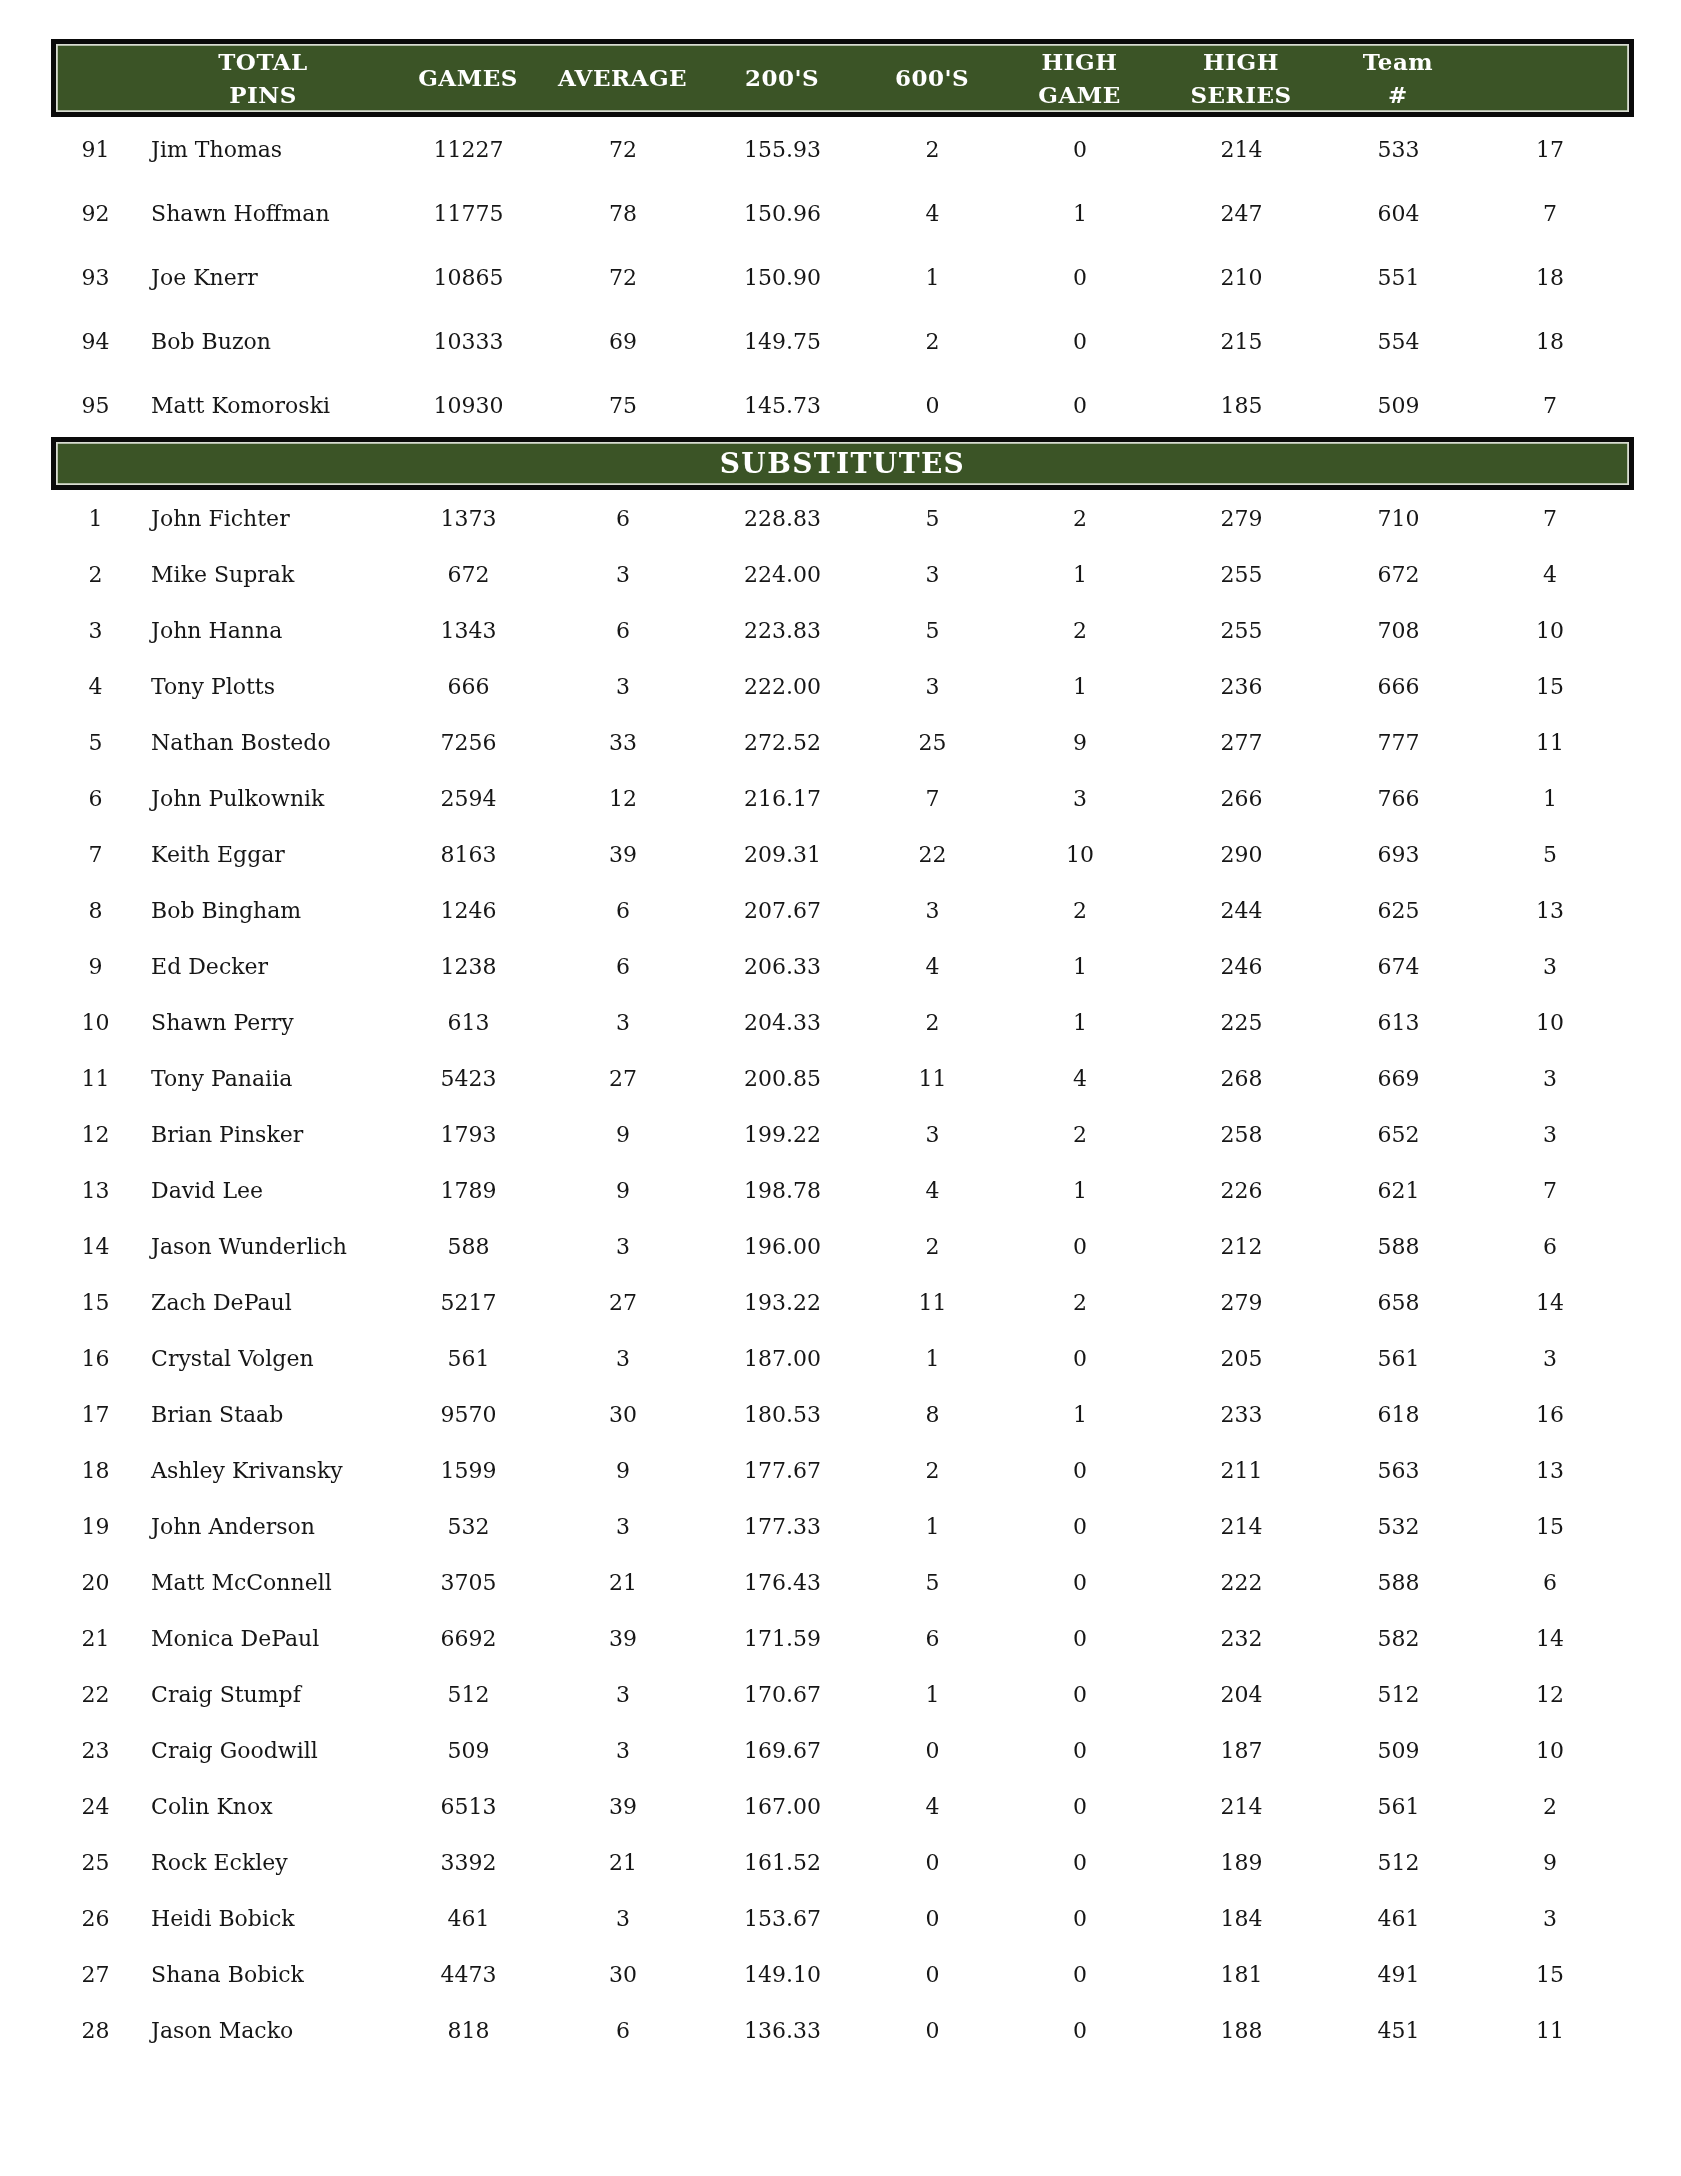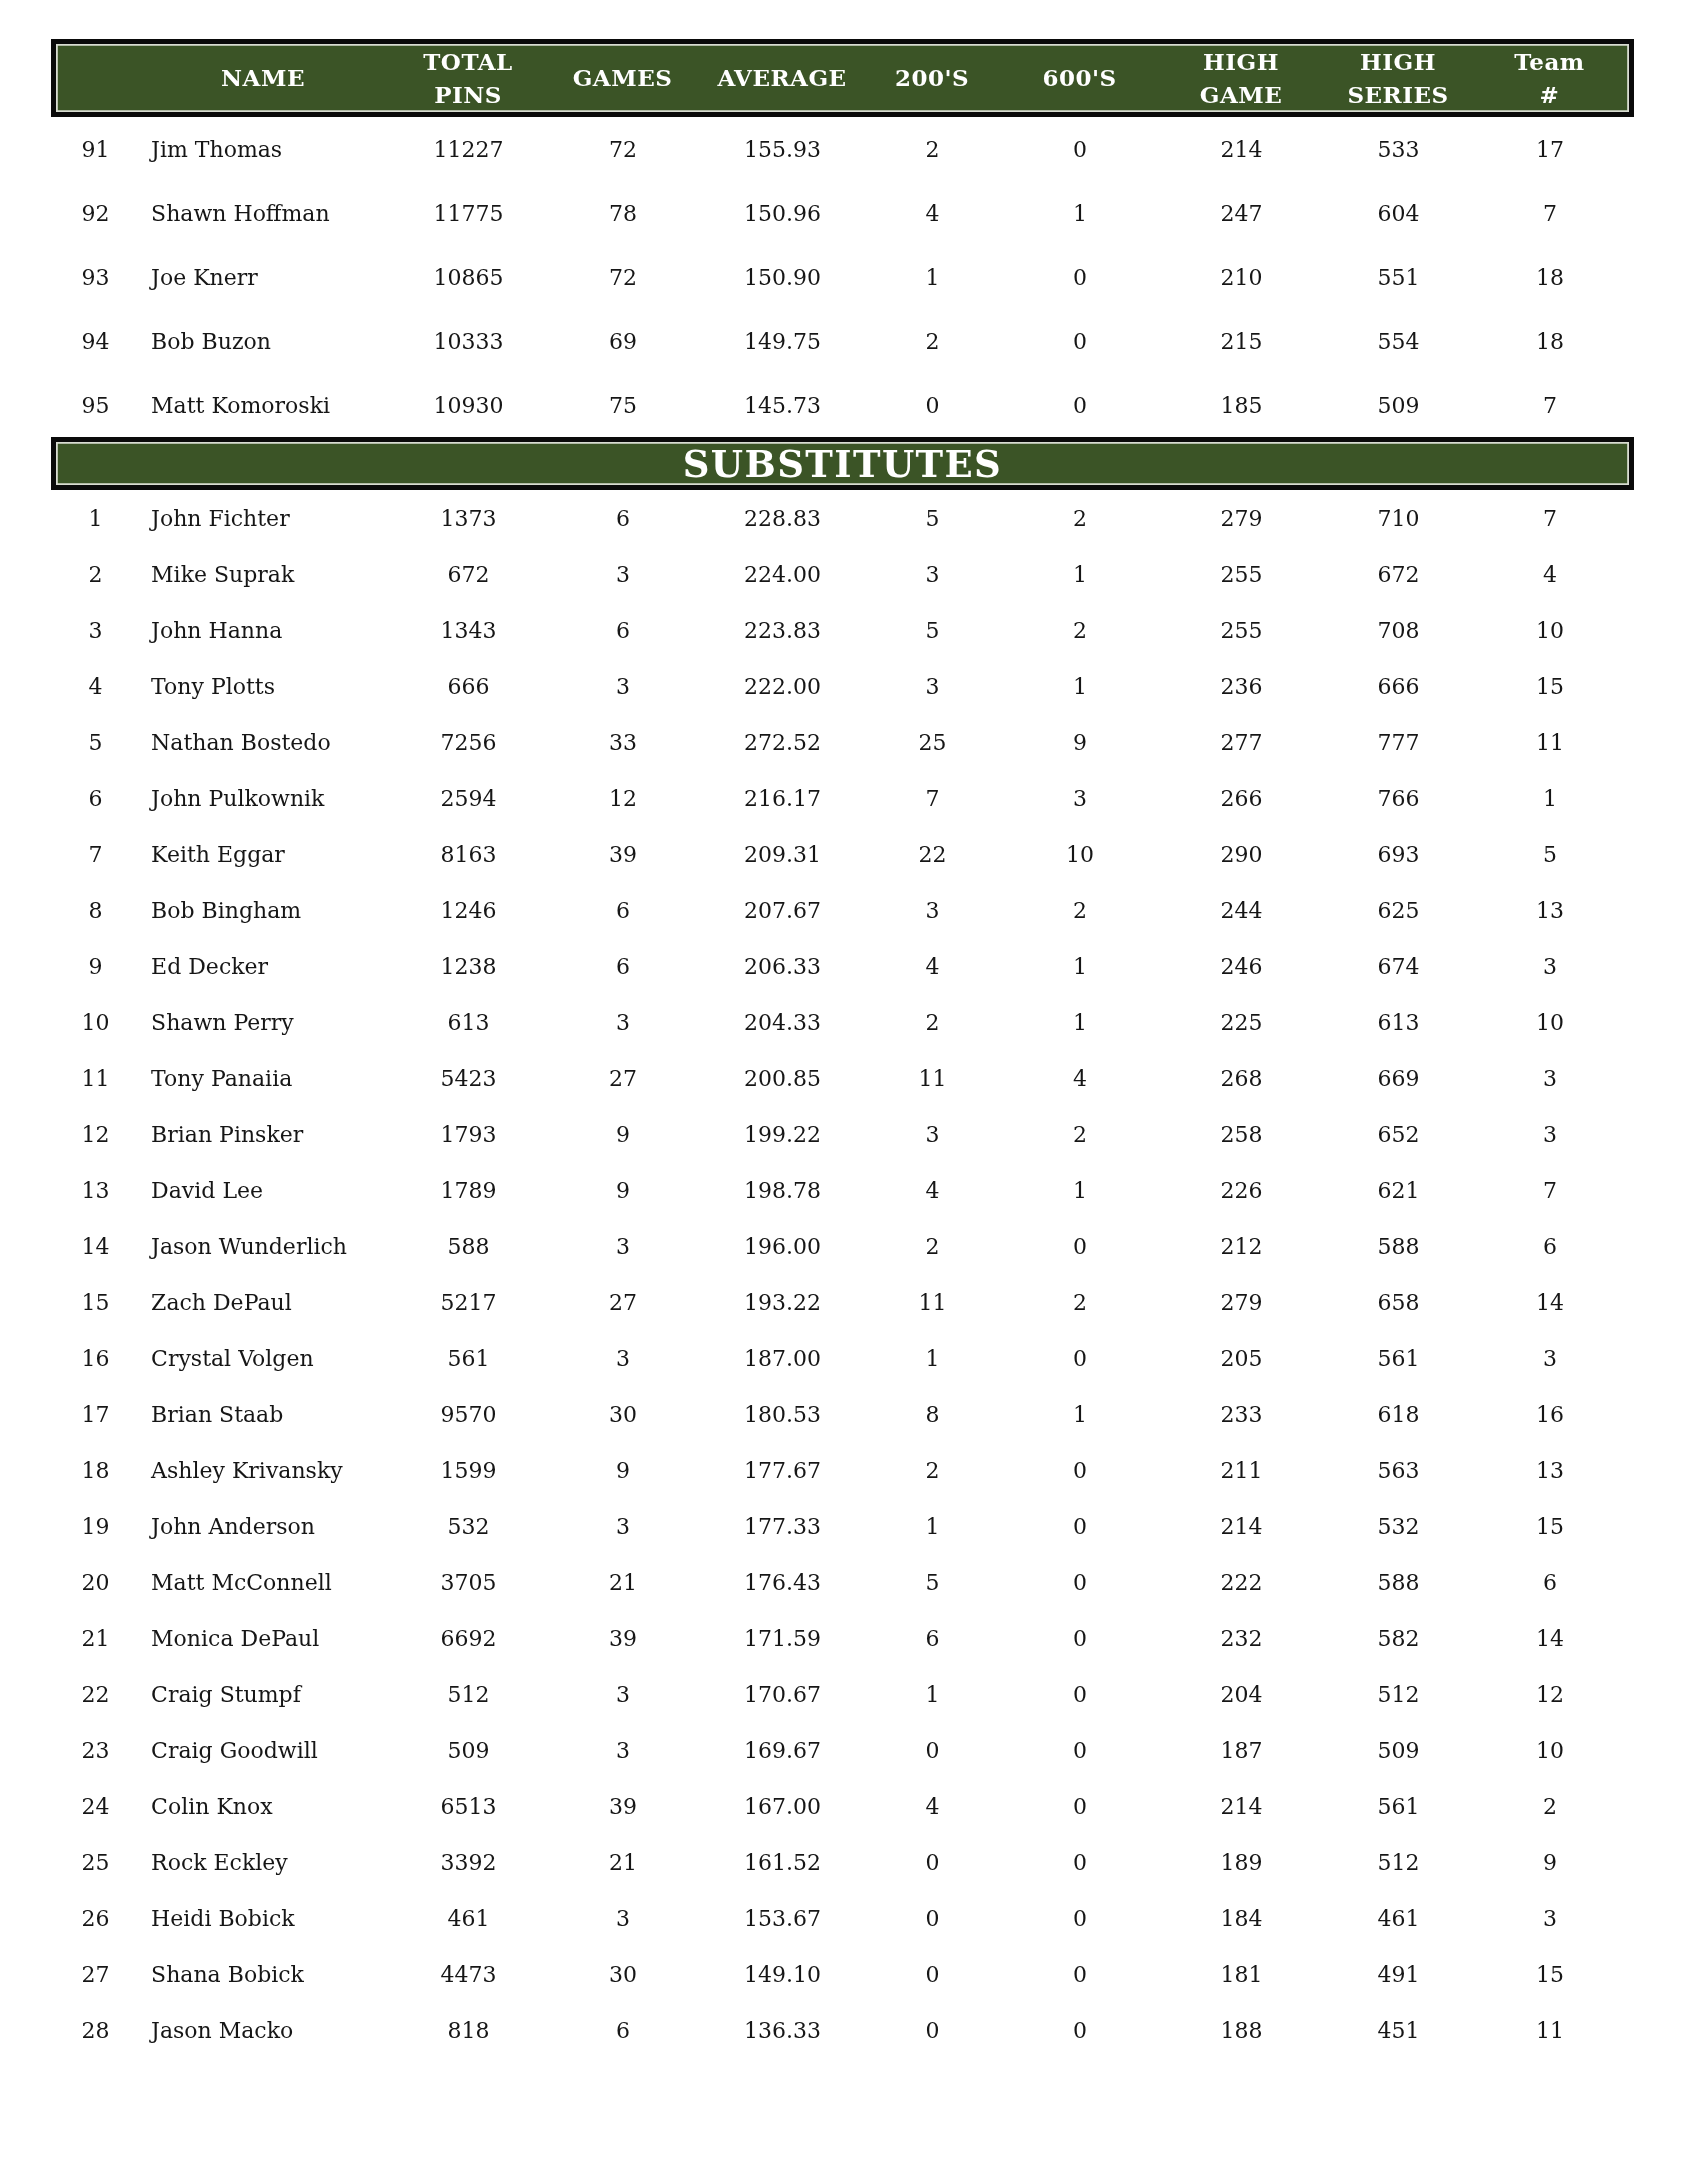--- a/index.html
+++ b/index.html
@@ -72,32 +72,31 @@
   .banner{
     height:53px;
     width:1583px;
     display:flex;
     align-items:center;
     justify-content:center;
   }
   .banner span{
     color:var(--header-text);
     font-weight:bold;
-    font-size:37px;
+    font-size:28px;
     letter-spacing:1.4px;
   }
 </style>
 </head>
 <body>
 
 <div class="content">
 
   <header class="frame header-frame grid">
     <div class="hcell"></div>
-    <div class="hcell">NAME</div>
     <div class="hcell">TOTAL
 PINS</div>
     <div class="hcell">GAMES</div>
     <div class="hcell">AVERAGE</div>
     <div class="hcell">200'S</div>
     <div class="hcell">600'S</div>
     <div class="hcell">HIGH
 GAME</div>
     <div class="hcell">HIGH
 SERIES</div>

